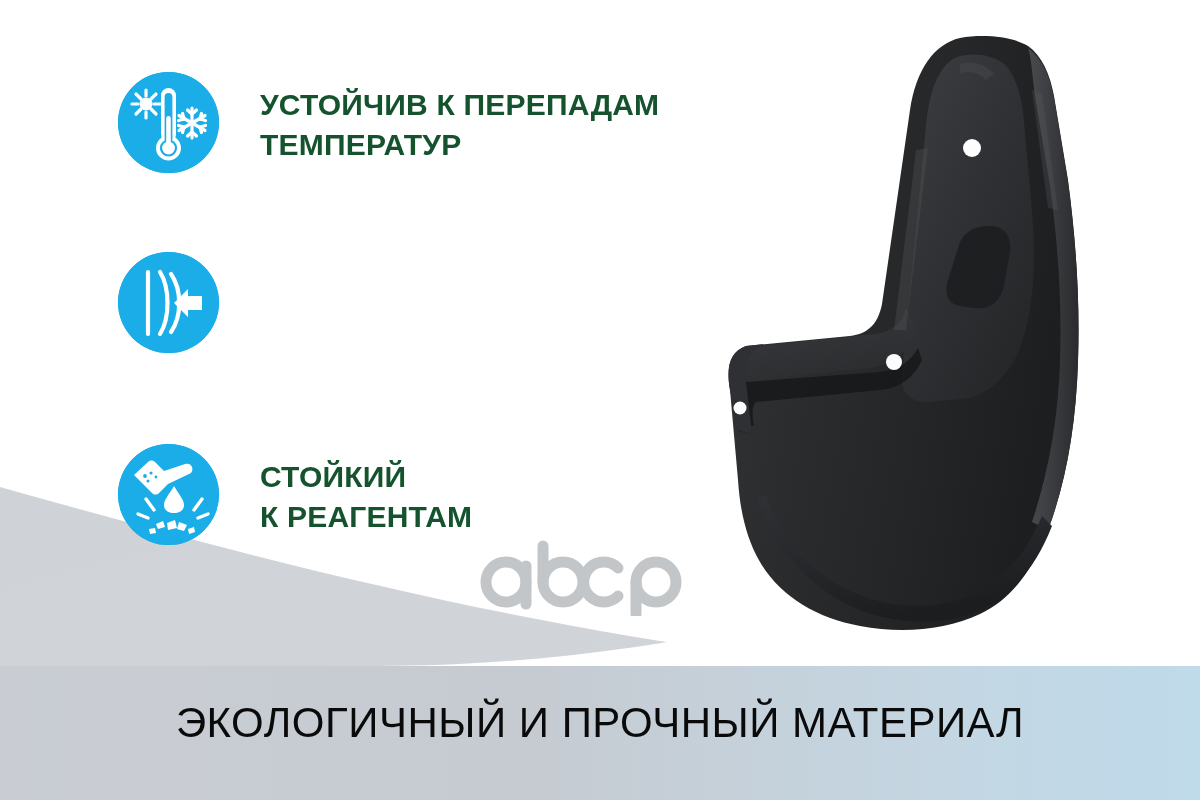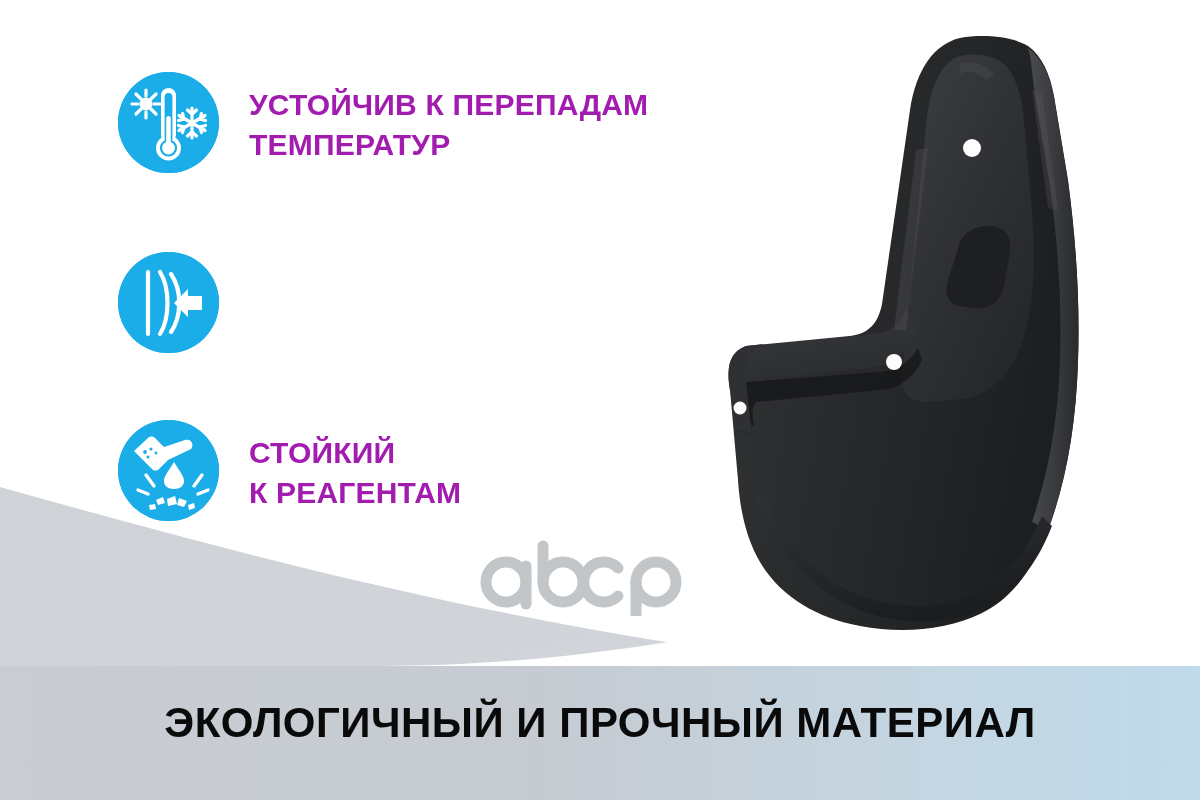--- a/index.html
+++ b/index.html
@@ -35,43 +35,43 @@
     width: 600px;
   }
   .feature-row {
     position: absolute;
     left: 0;
     display: flex;
     align-items: flex-start;
   }
   .feature-row.r0 { top: 0px; }
   .feature-row.r1 { top: 180px; }
-  .feature-row.r2 { top: 348px; justify-content: space-between; }
+  .feature-row.r2 { top: 372px; justify-content: space-between; }
 
   .feature-icon {
     position: relative;
     width: 101px;
     height: 101px;
     flex: 0 0 101px;
     border-radius: 50%;
     background: #1AADE8;
     display: block;
   }
   .feature-icon svg {
     position: absolute;
     left: 0; top: 0;
     width: 101px;
     height: 101px;
     display: block;
   }
 
   .feature-text {
-    margin-left: 30px;
+    margin-left: 41px;
     padding-top: 13px;
-    color: #a21caf;
+    color: #14532d;
     font-weight: bold;
     font-size: 30px;
     line-height: 1.32;
     letter-spacing: 0.2px;
     white-space: pre-line;
     font-family: "Liberation Sans", sans-serif;
   }
 
   
   .product {
@@ -93,21 +93,21 @@
   }
   .watermark svg { display:block; width: 220px; height: 80px; }
 
   
   .banner-title {
     position: absolute;
     left: 0;
     top: 699px;
     width: 1200px;
     text-align: center;
-    font-weight: bold;
+    font-weight: normal;
     font-size: 42px;
     letter-spacing: 0.5px;
     color: #0a0a0a;
     font-family: "Liberation Sans", sans-serif;
     white-space: nowrap;
   }
 </style>
 </head>
 <body>
 

